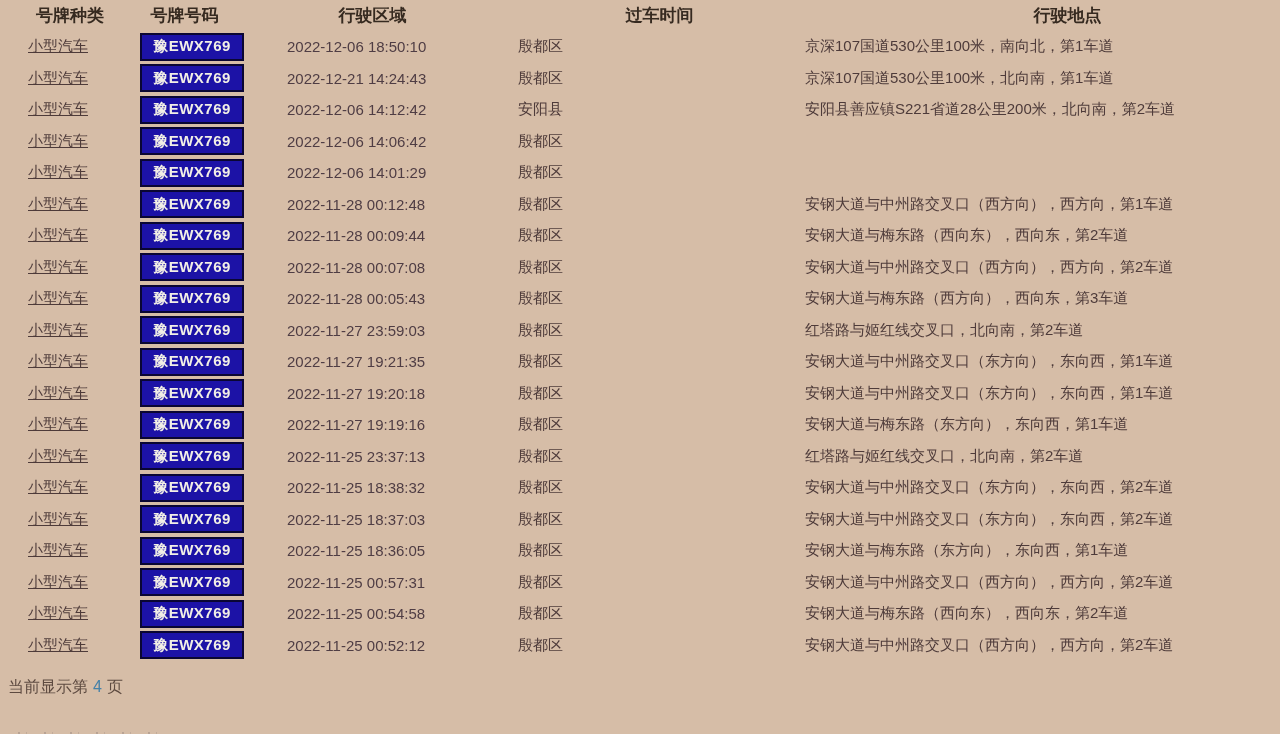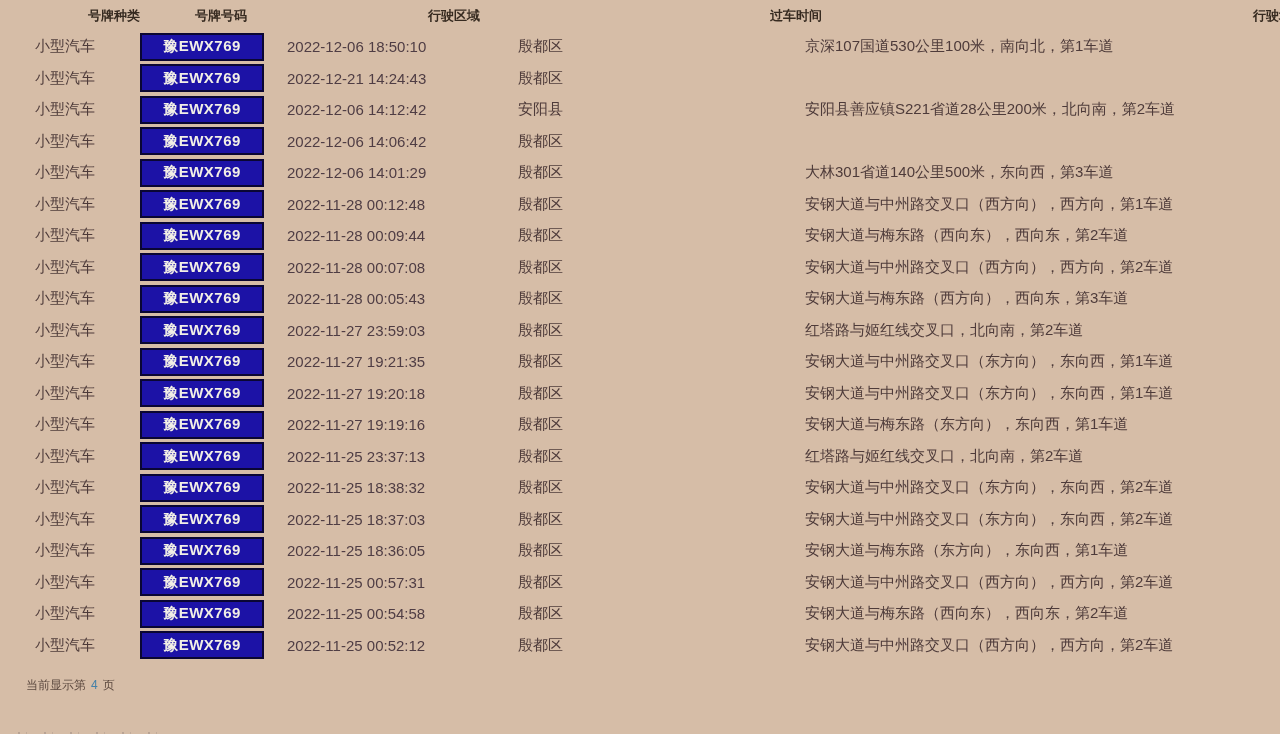--- a/index.html
+++ b/index.html
@@ -10,55 +10,55 @@
     font-family: "Liberation Sans", "DejaVu Sans", sans-serif;
     position: relative;
   }
   .grid-row {
     display: grid;
     grid-template-columns: 140px 125px 215px 325px 475px;
     align-items: center;
   }
   .table-header { height: 31px; }
   .table-header .hcell {
-    text-align: right;
+    text-align: center;
     font-weight: bold;
-    font-size: 13px;
+    font-size: 17px;
     color: #362a20;
   }
   .hcell.h2 { transform: translateX(-18px); font-family: Liberation Mono, monospace; }
   .hcell.h3 { transform: translateX(17px); }
   .hcell.h5 { transform: translateX(25px); }
 
   .row { height: 31.5px; }
   .cell { font-size: 15px; color: #4e3b3a; white-space: nowrap; overflow: visible; }
-  .cell.c1 { padding-left: 35px; }
+  .cell.c1 { padding-left: 28px; text-decoration: underline; }
   .cell.c2 { display: flex; align-items: center; }
   .cell.c3 { padding-left: 22px; color: #4f3d44; }
   .cell.c4 { padding-left: 38px; }
   .cell.c5 { padding-left: 0; }
 
   .plate-badge {
     display: flex;
     align-items: center;
     justify-content: center;
-    width: 124px;
+    width: 104px;
     height: 28px;
     background: #1c12a6;
     border: 2px solid #0a0633;
     color: #f2efe6;
     font-size: 15px;
     font-weight: 600;
     letter-spacing: 0.5px;
     cursor: pointer;
   }
 
   .footer {
-    margin: 16px 0 0 26px;
-    font-size: 12px;
+    margin: 16px 0 0 8px;
+    font-size: 16px;
     color: #5d4a40;
   }
   .footer .page-num {
     color: #4581a8;
     margin: 0 5px;
   }
 
   .bottom-smudge {
     position: absolute;
     bottom: 0; left: 18px;
@@ -91,20 +91,21 @@
     <div class="cell c5">京深107国道530公里100米，南向北，第1车道</div>
   </div>
 
   <div class="row grid-row">
     <div class="cell c1">小型汽车</div>
     <div class="cell c2">
       <span class="plate-badge">豫EWX769</span>
     </div>
     <div class="cell c3">2022-12-21 14:24:43</div>
     <div class="cell c4">殷都区</div>
+    <div class="cell c5">京深107国道530公里100米，北向南，第1车道</div>
   </div>
 
   <div class="row grid-row">
     <div class="cell c1">小型汽车</div>
     <div class="cell c2">
       <span class="plate-badge">豫EWX769</span>
     </div>
     <div class="cell c3">2022-12-06 14:12:42</div>
     <div class="cell c4">安阳县</div>
     <div class="cell c5">安阳县善应镇S221省道28公里200米，北向南，第2车道</div>
@@ -119,21 +120,20 @@
     <div class="cell c4">殷都区</div>
   </div>
 
   <div class="row grid-row">
     <div class="cell c1">小型汽车</div>
     <div class="cell c2">
       <span class="plate-badge">豫EWX769</span>
     </div>
     <div class="cell c3">2022-12-06 14:01:29</div>
     <div class="cell c4">殷都区</div>
-    <div class="cell c5">大林301省道140公里500米，东向西，第3车道</div>
   </div>
 
   <div class="row grid-row">
     <div class="cell c1">小型汽车</div>
     <div class="cell c2">
       <span class="plate-badge">豫EWX769</span>
     </div>
     <div class="cell c3">2022-11-28 00:12:48</div>
     <div class="cell c4">殷都区</div>
     <div class="cell c5">安钢大道与中州路交叉口（西方向），西方向，第1车道</div>

